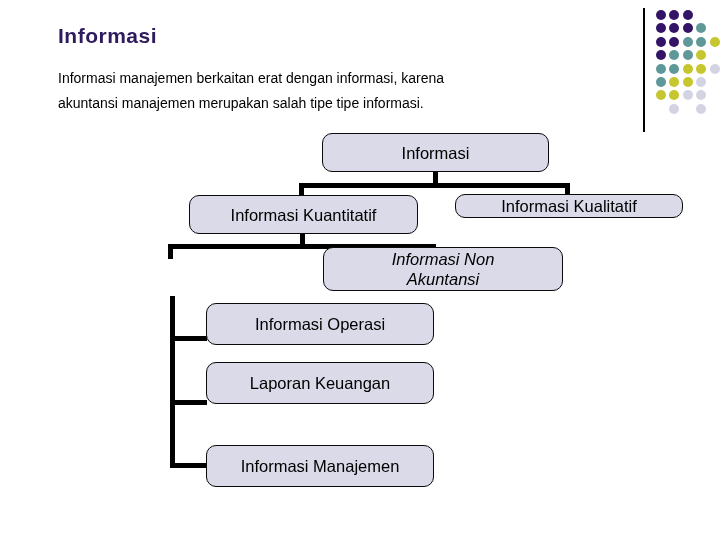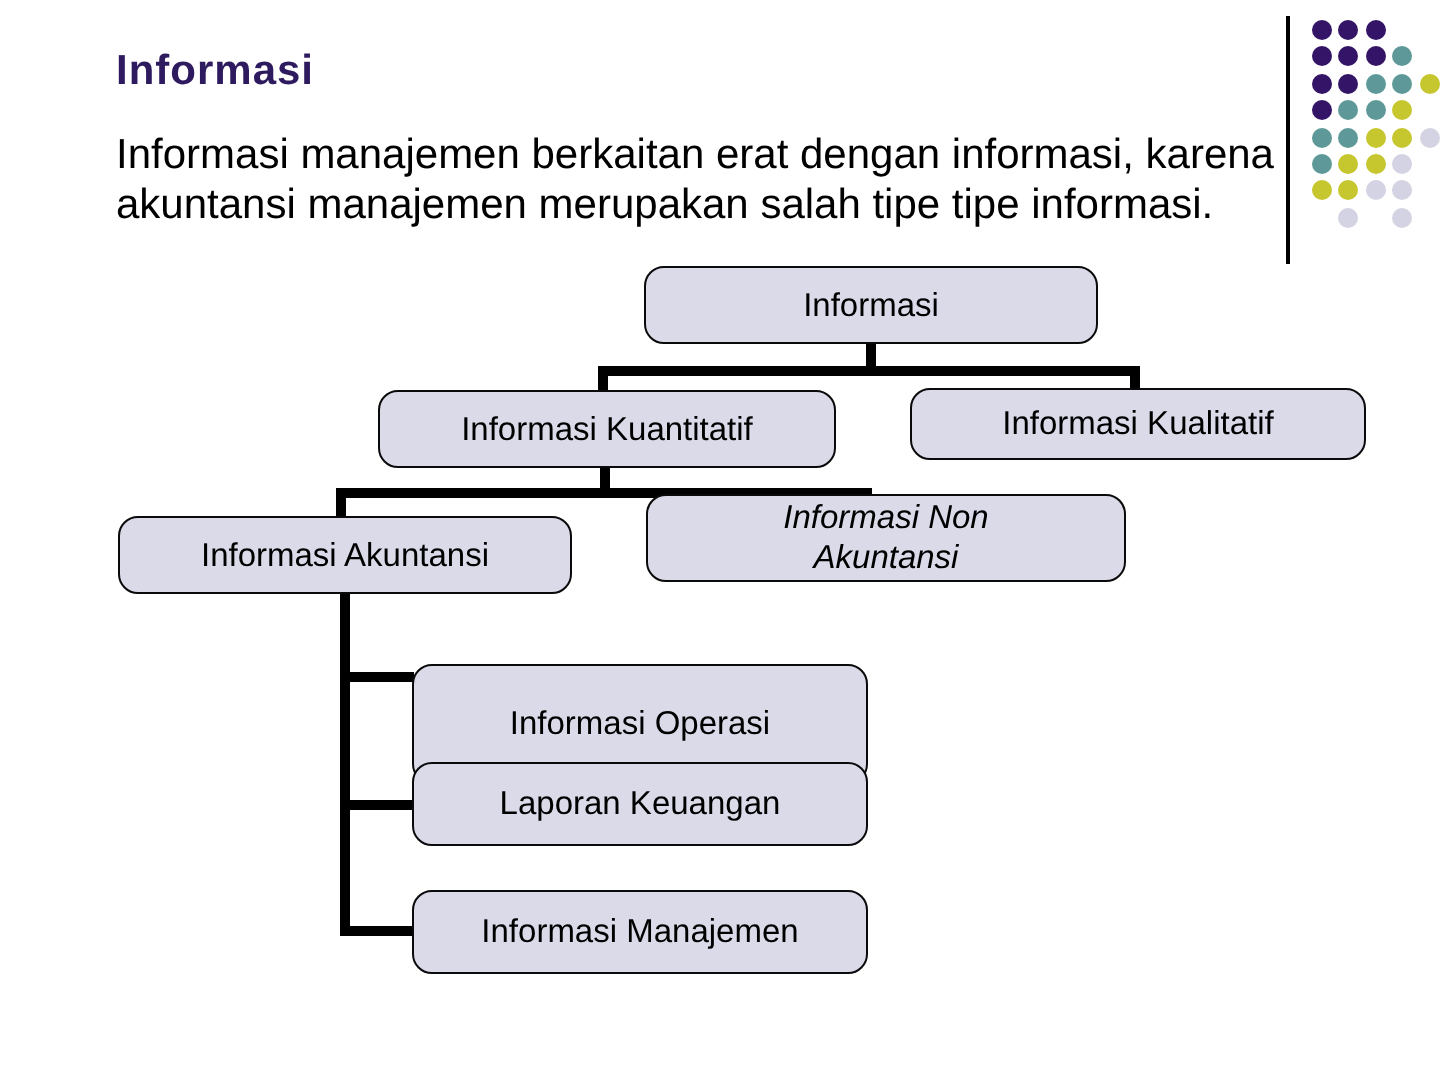--- a/index.html
+++ b/index.html
@@ -12,21 +12,21 @@
     margin-left:16px;
   }
   .slide-title{
     position:absolute;left:42px;top:24px;
     font-size:21px;font-weight:bold;
     color:var(--title-color,#2e1a5e);
     letter-spacing:0.5px;
   }
   .body-text{
     position:absolute;left:42px;top:66px;width:600px;
-    font-size:21px;line-height:24.5px;color:#000;
+    font-size:14px;line-height:24.5px;color:#000;
   }
   
   .deco-rule{
     position:absolute;left:627px;top:8px;width:2px;height:124px;
     background:#000;
   }
   .dot-grid{position:absolute;left:640px;top:10px;width:70px;height:110px;}
   .dot{position:absolute;width:10px;height:10px;border-radius:50%;}
   
   .node{
@@ -36,26 +36,26 @@
     border-radius:10px;
     display:flex;align-items:center;justify-content:center;
     text-align:center;
     font-size:16.5px;color:#000;
     box-sizing:border-box;
     line-height:20px;
   }
   .node .lbl{display:block;}
   .node-root{left:306px;top:133px;width:227px;height:39px;}
   .node-kuantitatif{left:173px;top:195px;width:229px;height:39px;}
-  .node-kualitatif{left:439px;top:194px;width:228px;height:36px;}
+  .node-kualitatif{left:439px;top:194px;width:228px;height:24px;}
   .node-akuntansi{left:43px;top:258px;width:227px;height:39px;}
   .node-non-akuntansi{left:307px;top:247px;width:240px;height:44px;font-style:italic;}
   .node-non-akuntansi .lbl{max-width:150px;}
-  .node-operasi{left:190px;top:332px;width:228px;height:60px;}
-  .node-laporan{left:190px;top:381px;width:228px;height:42px;align-items:center;}
+  .node-operasi{left:190px;top:303px;width:228px;height:42px;}
+  .node-laporan{left:190px;top:362px;width:228px;height:42px;align-items:center;}
   .node-akt-mgmt{left:190px;top:445px;width:228px;height:42px;}
   
   .conn{position:absolute;background:var(--connector,#000);}
   .c-v1{left:417px;top:170px;width:5px;height:14px;}
   .c-bar1{left:283px;top:183px;width:271px;height:5px;}
   .c-v2a{left:283px;top:183px;width:5px;height:13px;}
   .c-v2b{left:549px;top:183px;width:5px;height:12px;}
   .c-v3{left:284px;top:234px;width:5px;height:12px;}
   .c-bar2{left:152px;top:244px;width:268px;height:5px;}
   .c-v4a{left:152px;top:244px;width:5px;height:15px;}
@@ -127,23 +127,20 @@
 
   <div class="node node-root">
     <span class="lbl">Informasi</span>
   </div>
   <div class="node node-kuantitatif">
     <span class="lbl">Informasi Kuantitatif</span>
   </div>
   <div class="node node-kualitatif">
     <span class="lbl">Informasi Kualitatif</span>
   </div>
-  <div class="node node-akuntansi">
-    <span class="lbl">Informasi Akuntansi</span>
-  </div>
   <div class="node node-non-akuntansi">
     <span class="lbl">Informasi Non Akuntansi</span>
   </div>
   <div class="node node-operasi">
     <span class="lbl">Informasi Operasi</span>
   </div>
   <div class="node node-laporan">
     <span class="lbl">Laporan Keuangan</span>
   </div>
   <div class="node node-akt-mgmt">

